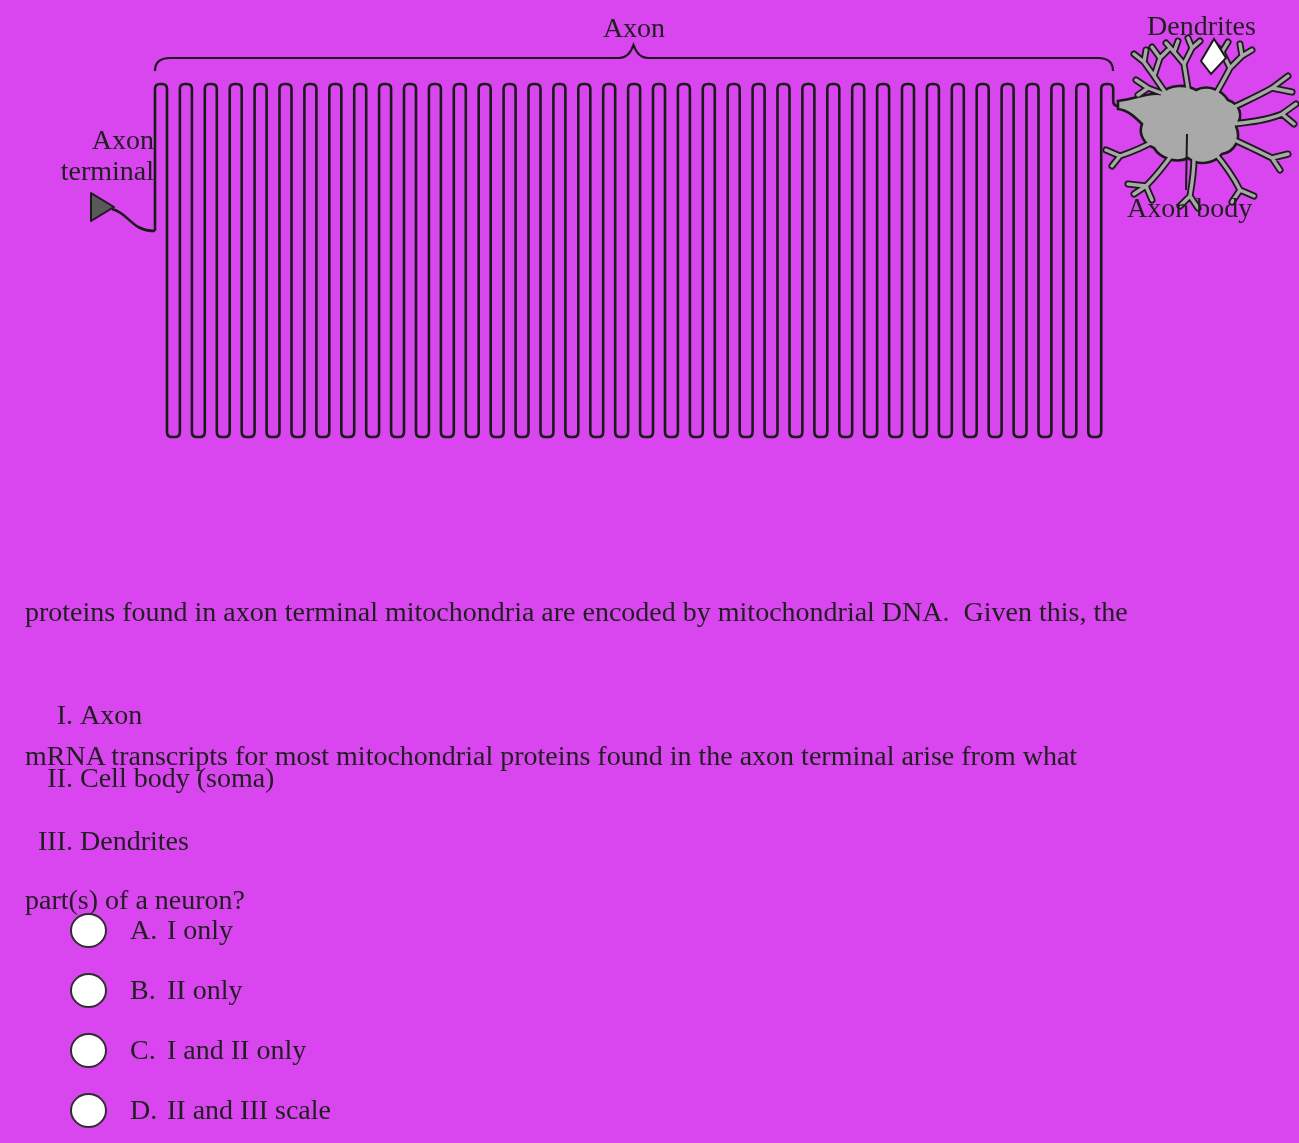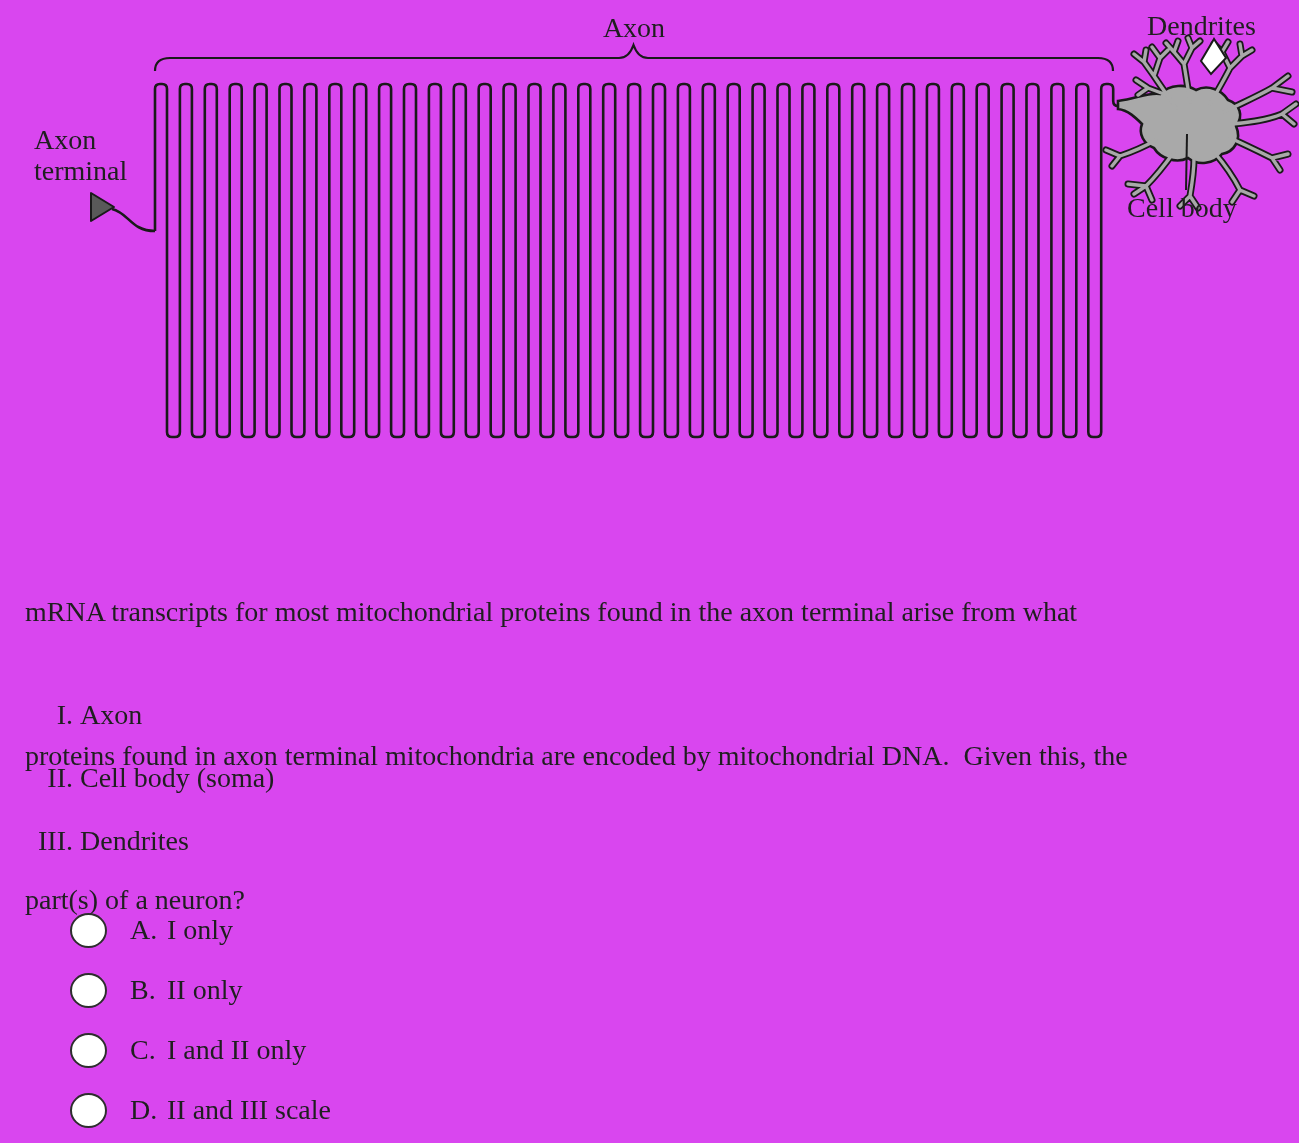--- a/index.html
+++ b/index.html
@@ -4,21 +4,21 @@
 <style>
   html,body{margin:0;padding:0;background:#fff;}
   .page{
     position:relative;width:1299px;height:1143px;background:#d946ef;overflow:hidden;
     font-family:Liberation Serif, serif;color:#1f1f1f;
   }
   
   .diagram{position:absolute;left:0;top:0;width:1299px;height:470px;}
   .diagram svg{position:absolute;left:0;top:0;}
   .dlabel{position:absolute;font-size:28px;line-height:31px;white-space:nowrap;}
-  .dlabel.wrap{white-space:normal;text-align:left;}
+  .dlabel.wrap{white-space:normal;text-align:right;}
   
   .question{
     position:absolute;left:25px;top:492px;width:1250px;
     font-size:28px;line-height:48px;white-space:pre-wrap;
   }
   
   .statements{position:absolute;left:0;top:701px;font-size:28px;}
   .statement{display:flex;line-height:28px;margin-bottom:35px;}
   .statement .numeral{display:inline-block;width:73px;text-align:right;}
   .statement .slabel{margin-left:7px;}
@@ -59,26 +59,26 @@
       <path class="dend" d="M1176,108 C1168,96 1162,88 1154,76 M1154,76 L1144,62 M1144,62 L1134,54 M1144,62 L1146,50 M1154,76 L1160,58 M1160,58 L1152,47 M1160,58 L1168,50 M1164,94 L1148,88 M1148,88 L1136,80 M1148,88 L1138,95 M1190,102 C1188,88 1186,76 1184,64 M1184,64 L1174,52 M1174,52 L1166,43 M1174,52 L1178,41 M1184,64 L1192,48 M1192,48 L1188,38 M1192,48 L1200,41 M1210,104 C1218,90 1224,80 1230,68 M1230,68 L1222,52 M1222,52 L1214,44 M1222,52 L1228,42 M1230,68 L1242,56 M1242,56 L1240,44 M1242,56 L1252,50 M1224,112 C1244,102 1258,96 1272,88 M1272,88 L1288,76 M1272,88 L1292,92 M1232,124 C1252,122 1268,120 1282,114 M1282,114 L1296,104 M1282,114 L1294,124 M1230,138 C1248,146 1260,152 1272,158 M1272,158 L1288,154 M1272,158 L1280,170 M1214,152 C1226,166 1234,178 1240,190 M1240,190 L1254,196 M1240,190 L1232,202 M1194,158 C1194,172 1192,184 1190,196 M1190,196 L1198,208 M1190,196 L1180,206 M1174,152 C1164,166 1156,176 1146,186 M1146,186 L1152,200 M1146,186 L1134,194 M1146,186 L1128,184 M1156,140 C1142,148 1132,152 1120,156 M1120,156 L1106,150 M1120,156 L1112,166" fill="none" stroke="#a9a9a9" stroke-width="3.4" stroke-linecap="round" stroke-linejoin="round"></path>
 
       <path d="M 1214,39 L 1201,61 L 1211,74 L 1226,58 Z" fill="#ffffff" stroke="#1a1a1a" stroke-width="2"></path>
 
       <path d="M 1187,134 L 1186,190" fill="none" stroke="#1a1a1a" stroke-width="2"></path>
     </svg>
 
     <div class="dlabel" style="left:601px;top:12px;width:66px;text-align:center;">Axon</div>
     <div class="dlabel" style="left:1147px;top:10px;">Dendrites</div>
     <div class="dlabel wrap" style="left:34px;top:124px;width:120px;">Axon terminal</div>
-    <div class="dlabel" style="left:1127px;top:192px;">Cell body</div>
+    <div class="dlabel" style="left:1127px;top:192px;">Axon body</div>
   </div>
 
   <div class="question">
+    <div>proteins found in axon terminal mitochondria are encoded by mitochondrial DNA.  Given this, the</div>
     <div>mRNA transcripts for most mitochondrial proteins found in the axon terminal arise from what</div>
-    <div>proteins found in axon terminal mitochondria are encoded by mitochondrial DNA.  Given this, the</div>
     <div>part(s) of a neuron?</div>
   </div>
 
   <div class="statements">
     <div class="statement">
       <span class="numeral">I.</span>
       <span class="slabel">Axon</span>
     </div>
     <div class="statement">
       <span class="numeral">II.</span>

